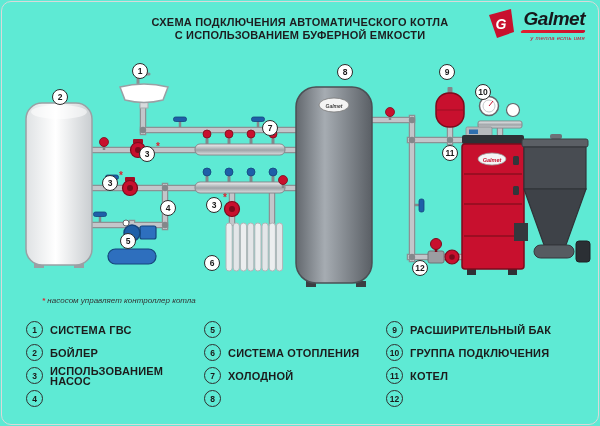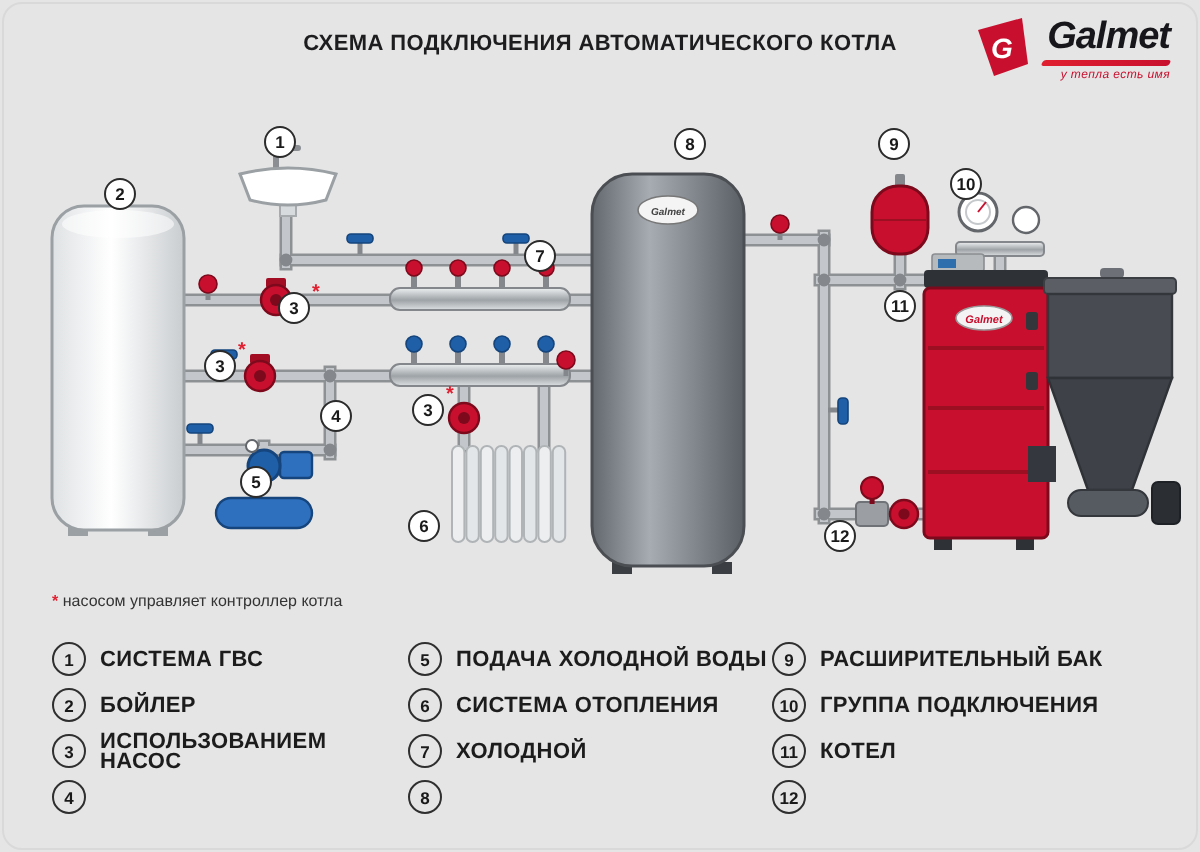--- a/index.html
+++ b/index.html
@@ -1,42 +1,43 @@
 <!DOCTYPE html>
 <html><head>
 <meta charset="utf-8">
 <style>
   html,body{margin:0;padding:0;background:#fff;}
-  .page{position:relative;width:600px;height:426px;background:#e5e5e5;font-family:"Liberation Sans",sans-serif;overflow:hidden;}
+  .page{position:relative;width:600px;height:426px;background:#5eead4;font-family:"Liberation Sans",sans-serif;overflow:hidden;}
   .frame{position:absolute;inset:1px;border:1px solid #d9d9d9;border-radius:10px;pointer-events:none;}
   .title{position:absolute;left:0;right:0;top:16px;text-align:center;font-size:11px;font-weight:bold;color:#1d1d1f;line-height:13px;letter-spacing:.2px;}
   .logo{position:absolute;top:9px;right:15px;display:flex;gap:6px;align-items:flex-start;}
   .logo-txt{display:flex;flex-direction:column;align-items:flex-end;}
   .logo-brand{font-size:19px;font-weight:bold;font-style:italic;color:#17171b;line-height:20px;letter-spacing:-.5px;}
   .logo-swoosh{width:64px;height:3px;background:linear-gradient(90deg,#e02030,#c8102e);border-radius:2px;transform:skewX(-25deg);margin-top:1px;}
   .logo-tagline{font-size:6px;color:#c8102e;margin-top:2px;font-style:italic;letter-spacing:.2px;}
   .schematic{position:absolute;left:0;top:55px;}
   .badge{position:absolute;width:16px;height:16px;box-sizing:border-box;border:1.6px solid #2b2b2b;border-radius:50%;background:#fff;font-size:8.5px;font-weight:bold;color:#1a1a1a;display:flex;align-items:center;justify-content:center;z-index:5;}
   .ast{position:absolute;color:#e02030;font-size:10px;font-weight:bold;z-index:6;line-height:10px;}
-  .footnote{position:absolute;left:26px;top:296px;font-size:8px;color:#333;z-index:6;}
+  .footnote{position:absolute;left:42px;top:296px;font-size:8px;color:#333;z-index:6;font-style:italic;}
   .footnote .fa{color:#e02030;font-weight:bold;}
   .legend{position:absolute;left:26px;top:318px;display:grid;grid-auto-flow:column;grid-template-rows:repeat(4,23px);grid-template-columns:178px 182px 194px;align-items:center;}
   .li{display:flex;align-items:center;gap:7px;}
   .ln{width:17px;height:17px;box-sizing:border-box;border:1.6px solid #2f2f2f;border-radius:50%;font-size:8.5px;font-weight:bold;color:#1a1a1a;display:flex;align-items:center;justify-content:center;flex:0 0 17px;}
   .ll{font-size:11px;font-weight:bold;color:#1c1c1c;letter-spacing:.2px;line-height:10px;}
   .ls{font-size:6.5px;font-weight:normal;color:#666;letter-spacing:0;margin-top:1px;}
 </style>
 </head>
 <body>
 
 <div class="page">
   <div class="frame"></div>
 
   <div class="title">
     <div>СХЕМА ПОДКЛЮЧЕНИЯ АВТОМАТИЧЕСКОГО КОТЛА</div>
+    <div>С ИСПОЛЬЗОВАНИЕМ БУФЕРНОЙ ЕМКОСТИ</div>
   </div>
 
   <div class="logo">
     <svg width="27" height="30" viewBox="0 0 27 30">
       <polygon points="1,6 23,0 26,23 9,29" fill="#c8102e"></polygon>
       <text x="13" y="20" font-size="14" font-weight="bold" font-style="italic" fill="#fff" text-anchor="middle">G</text>
     </svg>
     <div class="logo-txt">
       <div class="logo-brand">Galmet</div>
       <div class="logo-swoosh"></div>
@@ -295,21 +296,20 @@
       </div>
     <div class="li">
         <div class="ln">3</div>
         <div class="ll">ИСПОЛЬЗОВАНИЕМ НАСОС</div>
       </div>
     <div class="li">
         <div class="ln">4</div>
       </div>
     <div class="li">
         <div class="ln">5</div>
-        <div class="ll">ПОДАЧА ХОЛОДНОЙ ВОДЫ</div>
       </div>
     <div class="li">
         <div class="ln">6</div>
         <div class="ll">СИСТЕМА ОТОПЛЕНИЯ</div>
       </div>
     <div class="li">
         <div class="ln">7</div>
         <div class="ll">ХОЛОДНОЙ</div>
       </div>
     <div class="li">

